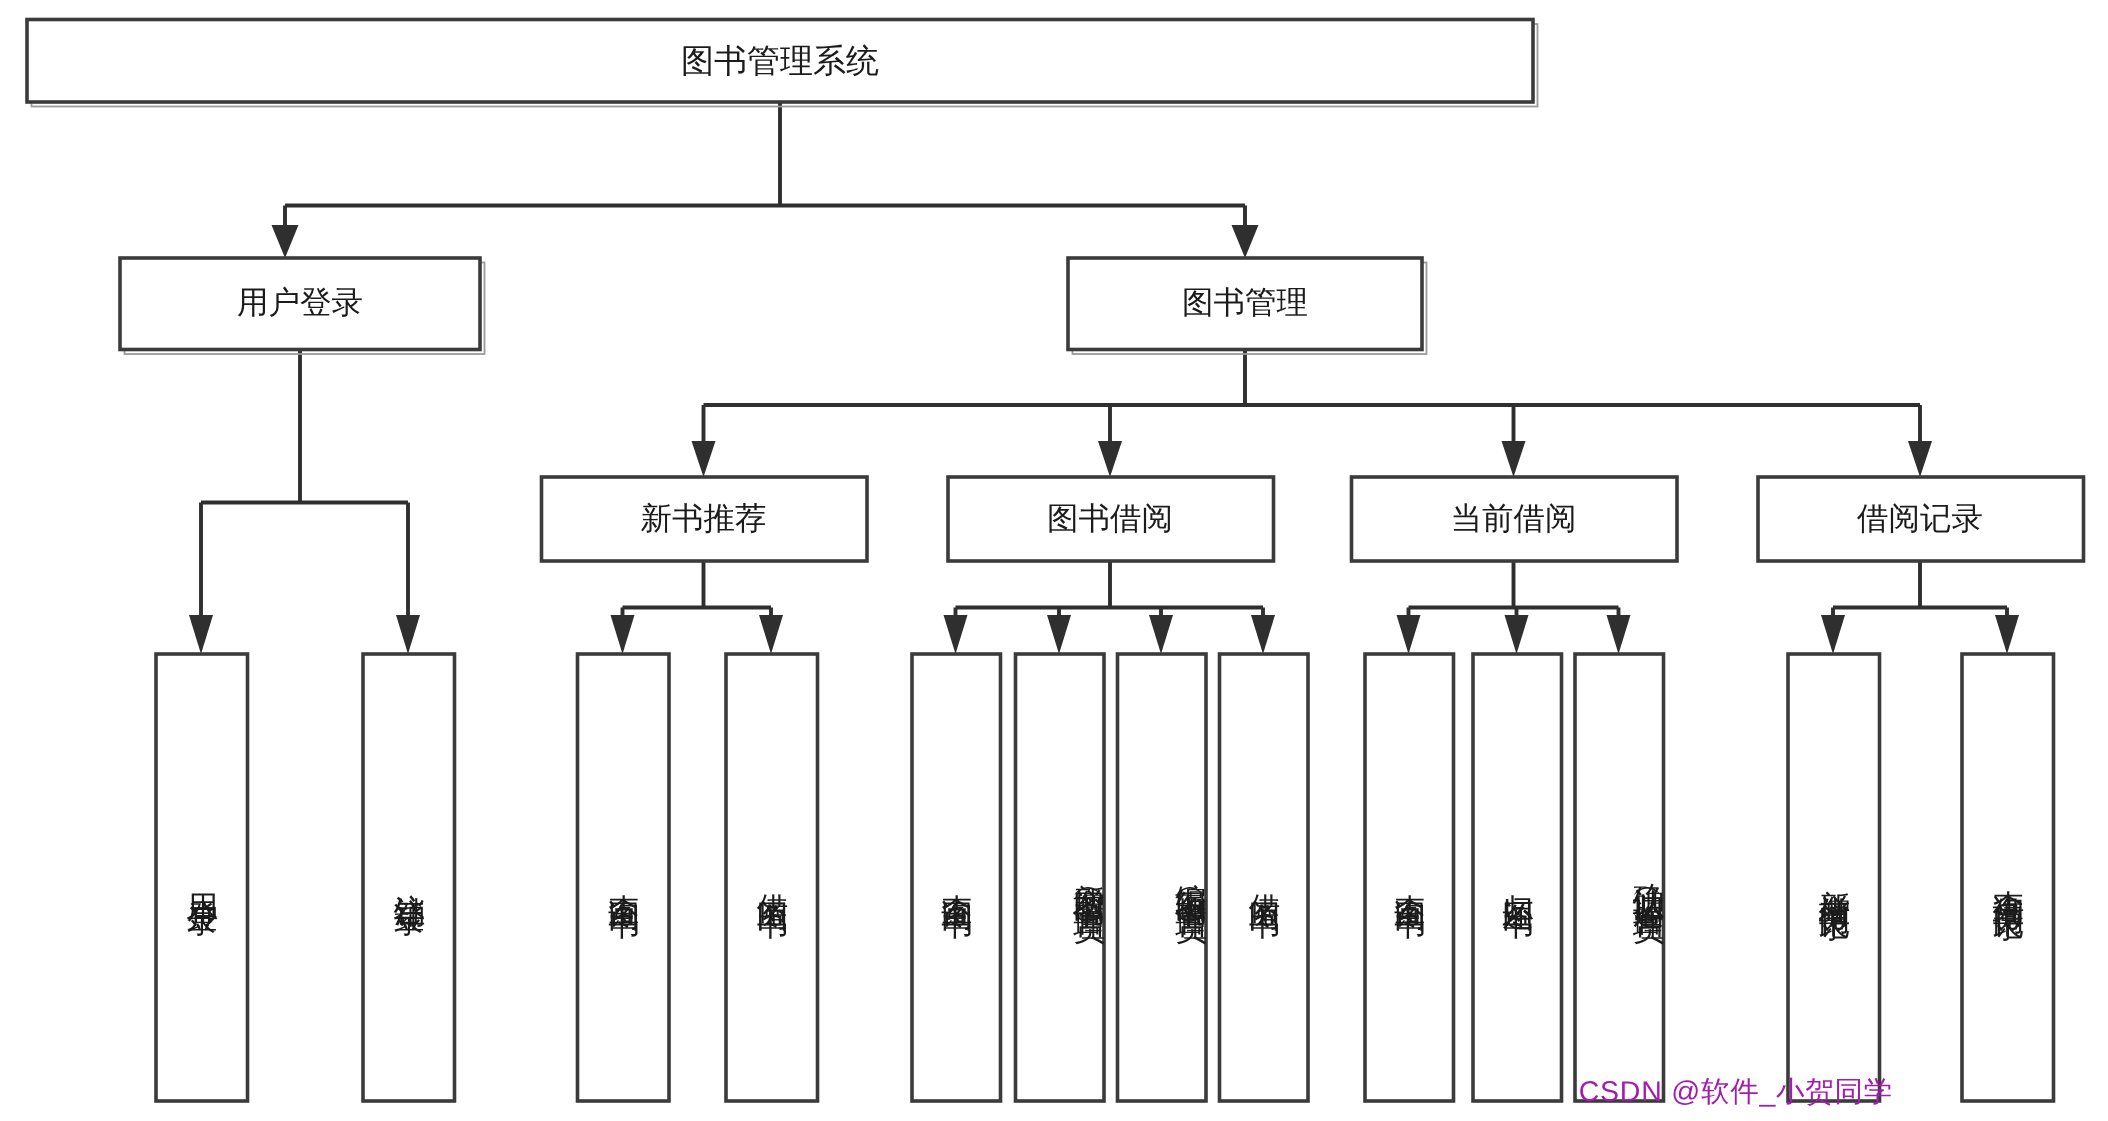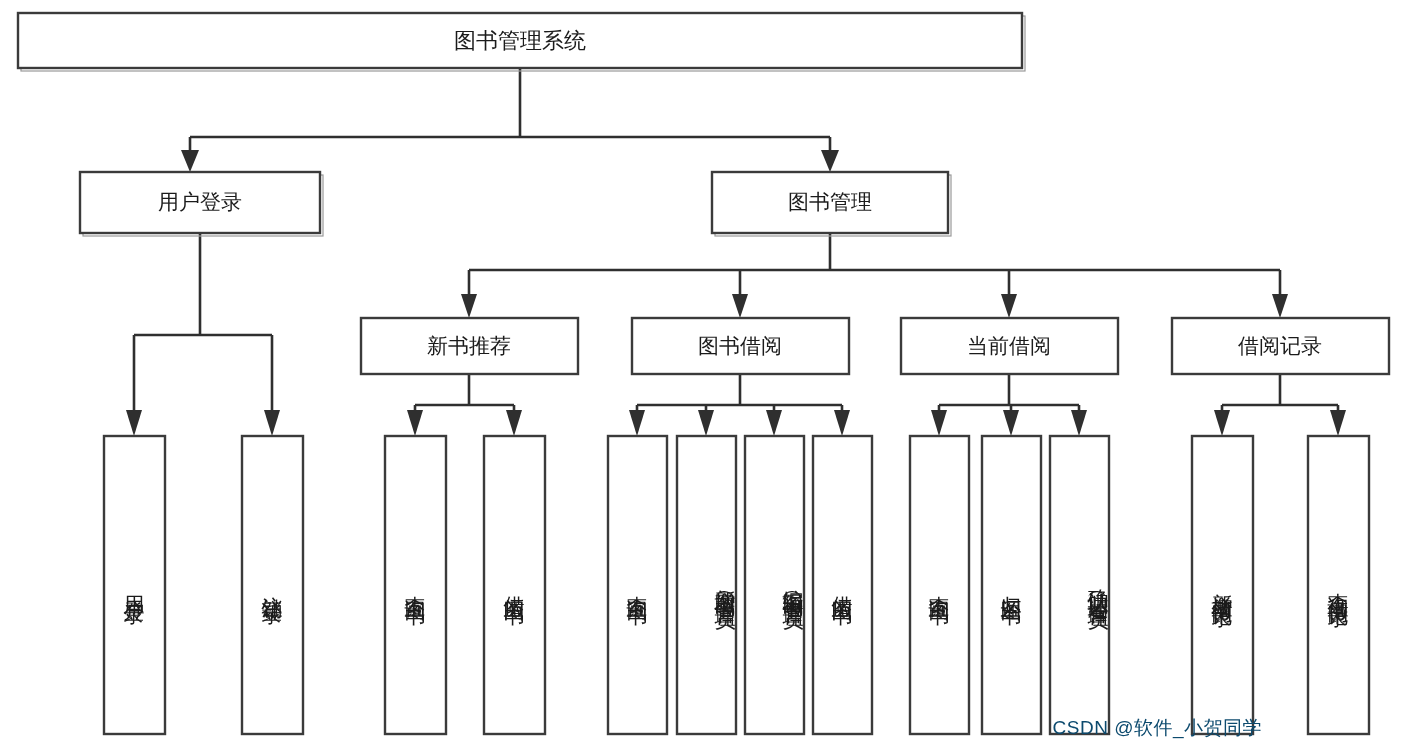--- a/index.html
+++ b/index.html
@@ -70,21 +70,21 @@
     color: #1b1b1b;
     white-space: nowrap;
     pointer-events: none;
   }
   .watermark {
     position: absolute;
     right: 8px;
     bottom: 6px;
     font-family: "Liberation Sans", "DejaVu Sans", sans-serif;
     font-size: 19px;
-    color: #0c4a6e;
+    color: #a21caf;
     letter-spacing: 0.5px;
     white-space: nowrap;
   }
 </style>
 </head>
 <body>
 
 <div id="diagram-root">
 
   <svg class="diagram-canvas" viewBox="0 0 1405 747" xmlns="http://www.w3.org/2000/svg">

